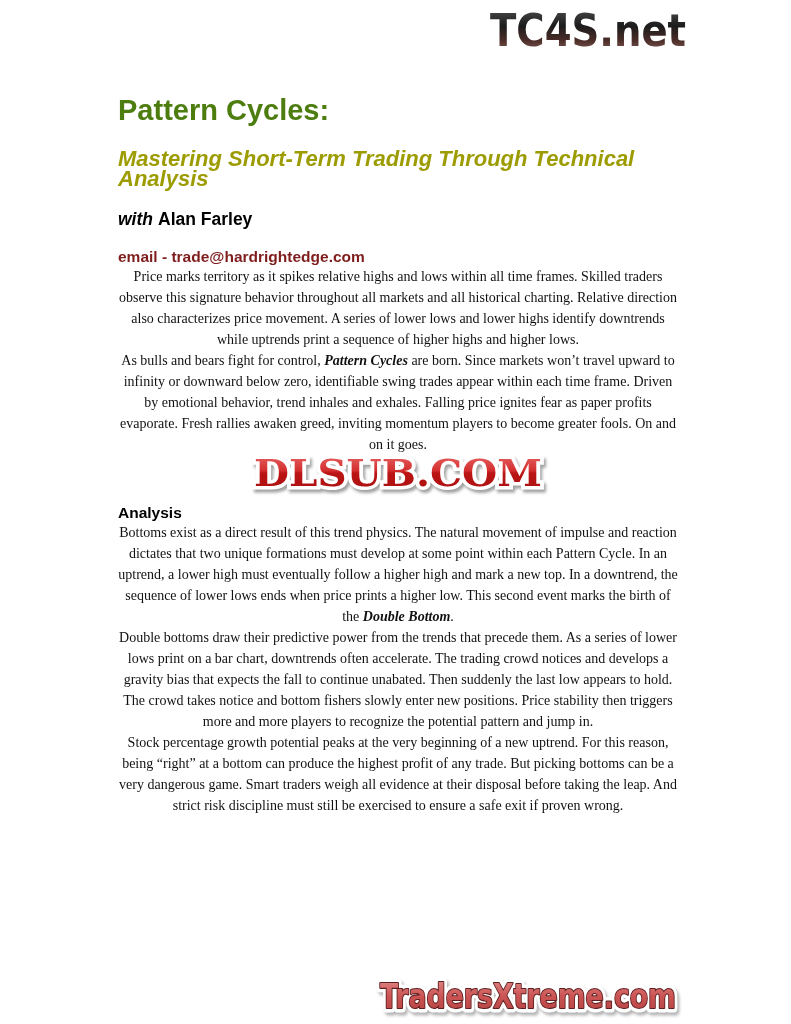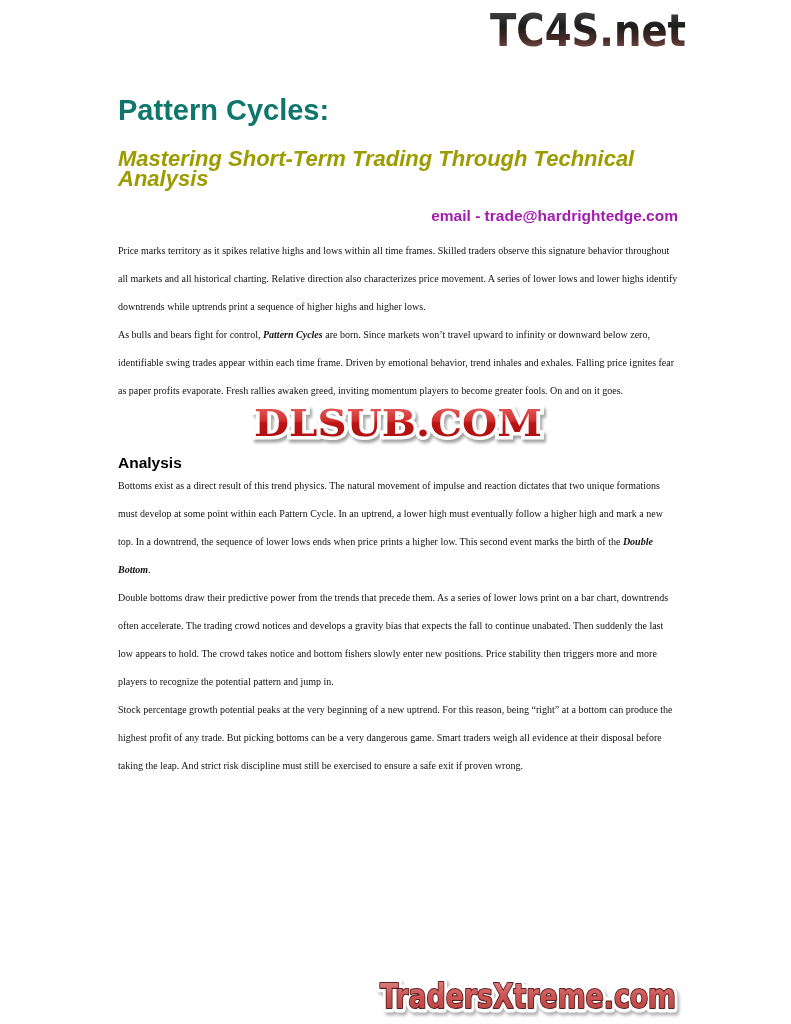--- a/index.html
+++ b/index.html
@@ -20,51 +20,50 @@
 
   
   .content { position: absolute; left: 118px; top: 0; width: 560px; }
 
   .title {
     margin: 94px 0 4px 0;
     font-family: "Liberation Sans", sans-serif;
     font-weight: bold;
     font-size: 29px;
     line-height: 33px;
-    color: #0f766e;
+    color: #4d7c0f;
   }
   .subtitle {
     margin: 22px 0 0 0;
     font-family: "Liberation Sans", sans-serif;
     font-weight: bold;
     font-style: italic;
     font-size: 22px;
     line-height: 20px;
     color: #9C9C00;
   }
   .byline {
     margin: 20px 0 0 0;
     font-family: "Liberation Sans", sans-serif;
     font-weight: bold;
     font-size: 17.5px;
     line-height: 21px;
     color: #000000;
   }
   .byline .with { font-style: italic; margin-right: 5px; }
   .email-line {
-    margin: 17px 0 12px 0;
+    margin: 17px 0 0 0;
     font-family: "Liberation Sans", sans-serif;
     font-weight: bold;
     font-size: 15.5px;
     line-height: 19px;
-    color: #a21caf;
-    text-align: right;
+    color: #7f1d1d;
   }
 
-  p.body { margin: 0; font-size: 10px; line-height: 28px; }
+  p.body { margin: 0; font-size: 14px; line-height: 21px; text-align: center; }
   .p1 { margin-top: 47px; }
   .p2 { margin-top: 15px; }
   .p3 { margin-top: 16px; }
   .p4 { margin-top: 8px; }
   .p5 { margin-top: 10px; }
   .em-strong { font-weight: bold; font-style: italic; margin-top: 40px; }
 
   
   .watermark-wrap { margin-top: -8px; text-align: center; height: 52px; }
 
@@ -100,20 +99,21 @@
       <text x="200" y="44" text-anchor="end" font-family="'DejaVu Sans', sans-serif" font-weight="bold" font-size="45" textLength="196" lengthAdjust="spacingAndGlyphs" fill="url(#gradTop)">TC4S.net</text>
     </svg>
   </div>
 
   <div class="content">
 
     <h1 class="title">Pattern Cycles:</h1>
 
     <div class="subtitle">Mastering Short-Term Trading Through Technical Analysis</div>
 
+    <div class="byline"><span class="with">with</span><span>Alan Farley</span></div>
 
     <div class="email-line">email - trade@hardrightedge.com</div>
 
     <p class="body p1">Price marks territory as it spikes relative highs and lows within all time frames. Skilled traders observe this signature behavior throughout all markets and all historical charting. Relative direction also characterizes price movement. A series of lower lows and lower highs identify downtrends while uptrends print a sequence of higher highs and higher lows.</p>
 
     <p class="body p2"><span>As bulls and bears fight for control, </span><span class="em-strong">Pattern Cycles</span><span> are born. Since markets won’t travel upward to infinity or downward below zero, identifiable swing trades appear within each time frame. Driven by emotional behavior, trend inhales and exhales. Falling price ignites fear as paper profits evaporate. Fresh rallies awaken greed, inviting momentum players to become greater fools. On and on it goes.</span></p>
 
     <div class="watermark-wrap">
       <svg width="310" height="52">
         <defs>

